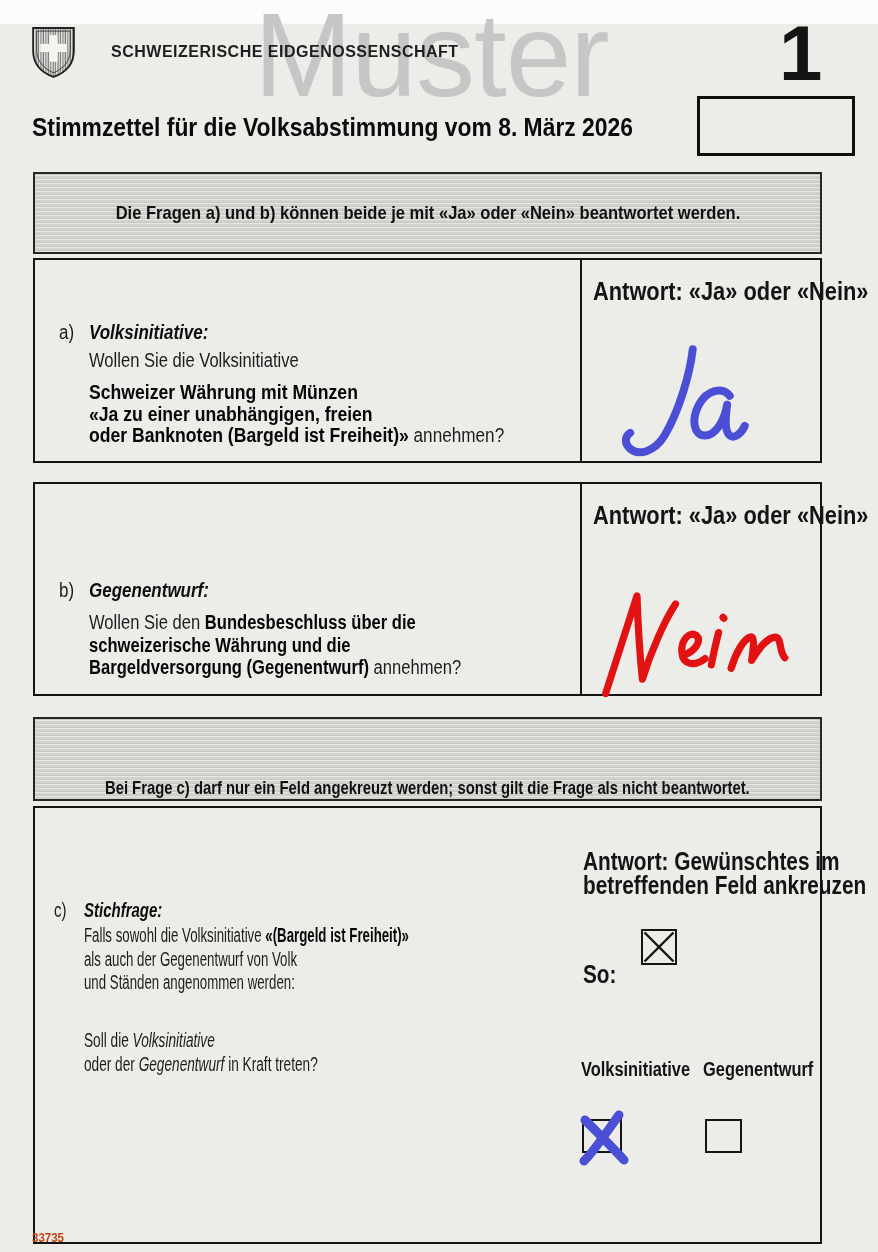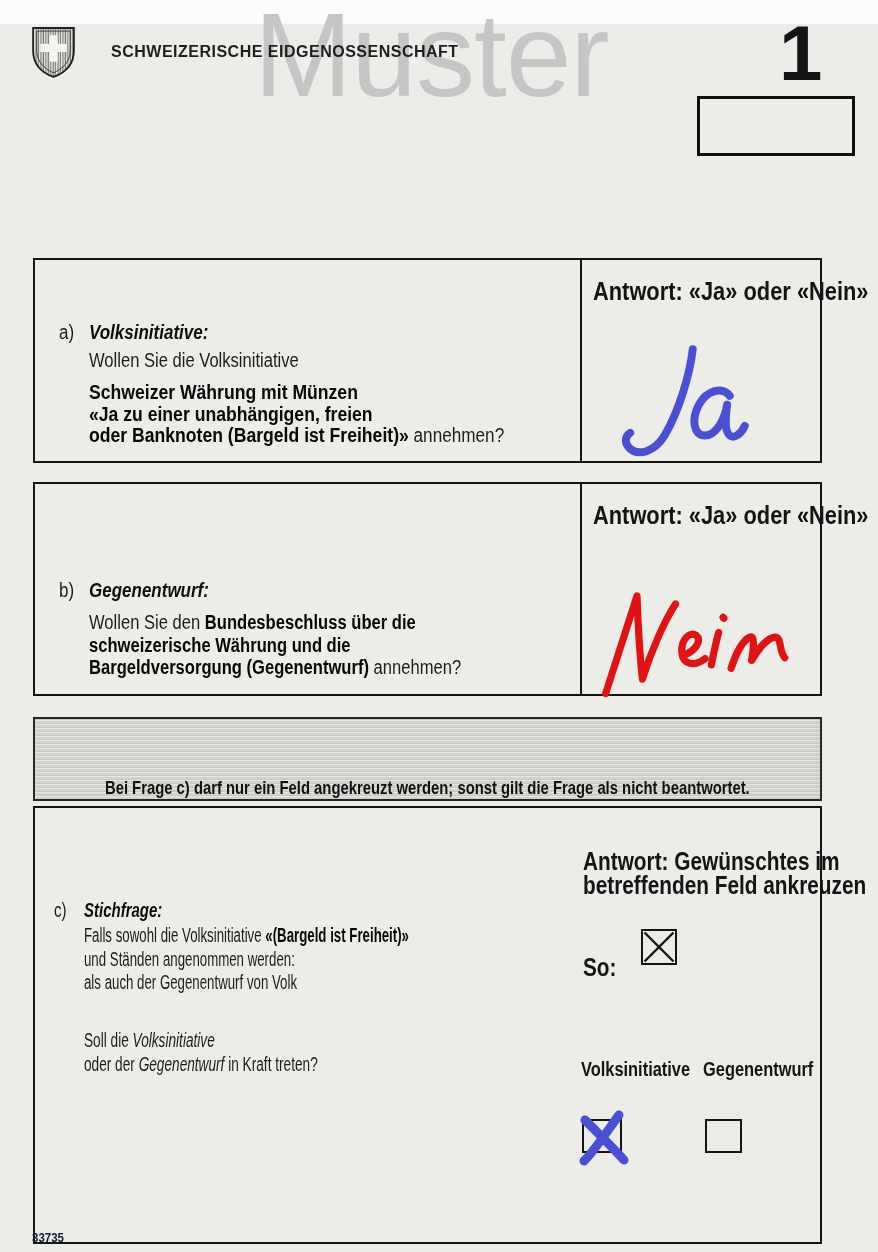--- a/index.html
+++ b/index.html
@@ -61,21 +61,21 @@
   .it { font-style:italic; }
   .line { height:21.5px; }
   .lineB { height:22.5px; }
   .lineC { height:23.5px; }
 
   .ans-label { font-size:26px; font-weight:bold; color:#141414; }
   .answer-cell { position:absolute; left:547px; top:0; right:0; bottom:0; }
 
   .cb { position:absolute; border:2px solid #141414; box-sizing:border-box; background:transparent; }
 
-  .formnum { left:32px; top:1230px; font-size:13.5px; font-weight:bold; color:#0f172a; }
+  .formnum { left:32px; top:1230px; font-size:13.5px; font-weight:bold; color:#c2410c; }
 
   svg.hand { overflow:visible; }
   .ink-blue { stroke:var(--ink-blue,#4a4fd6); }
   .ink-red  { stroke:var(--ink-red,#e21212); }
 </style>
 </head>
 <body>
 
 <div class="page">
 
@@ -93,21 +93,25 @@
     <path d="M3,2 h40 v22 c0,14 -9,22 -20,26 C12,46 3,38 3,24 Z" fill="url(#hatch)" stroke="#222" stroke-width="1.8"></path>
     <path d="M6.5,5 h33 v18.5 c0,11.5 -7.5,18.5 -16.5,22.5 C14,42 6.5,35 6.5,23.5 Z" fill="none" stroke="#3a3a3a" stroke-width="0.9"></path>
     <rect x="19" y="9" width="8" height="26" fill="#f4f4f1"></rect>
     <rect x="10" y="17.5" width="26" height="8" fill="#f4f4f1"></rect>
   </svg>
 
   <div class="abs confed nowrap">SCHWEIZERISCHE EIDGENOSSENSCHAFT</div>
   <div class="abs num1">1</div>
   <div class="abs corner-box"></div>
 
-
+  <div class="abs title"><span class="sc sc88">Stimmzettel für die Volksabstimmung vom 8. März 2026</span></div>
+
+  <div class="abs bar bar1">
+    <span class="bar-text">Die Fragen a) und b) können beide je mit «Ja» oder «Nein» beantwortet werden.</span>
+  </div>
 
   <div class="abs qbox rowA">
     <div class="vdiv"></div>
 
     <div class="abs qtext qlabel" style="left:24px; top:61px;"><span class="sc sc85">a)</span></div>
     <div class="abs qheading" style="left:54px; top:61px;"><span class="sc sc85">Volksinitiative:</span></div>
     <div class="abs qtext" style="left:54px; top:89px;"><span class="sc sc85">Wollen Sie die Volksinitiative</span></div>
 
     <div class="abs" style="left:54px; top:121px; font-size:20px;">
       <div class="line"><span class="sc sc88 bold">Schweizer Währung mit Münzen</span></div>
@@ -161,30 +165,30 @@
     <div class="abs ans-label" style="left:548px; top:38px;">
       <div class="lineC"><span class="sc sc80">Antwort: Gewünschtes im</span></div>
       <div class="lineC"><span class="sc sc80">betreffenden Feld ankreuzen</span></div>
     </div>
 
     <div class="abs qtext qlabel" style="left:19px; top:91px;"><span class="sc sc75">c)</span></div>
     <div class="abs qheading" style="left:49px; top:91px;text-decoration:underline;"><span class="sc sc75">Stichfrage:</span></div>
 
     <div class="abs qtext" style="left:49px; top:116px;">
       <div class="lineC"><span class="sc sc68"><span>Falls sowohl die Volksinitiative </span><span class="bold">«(Bargeld ist Freiheit)»</span></span></div>
+      <div class="lineC"><span class="sc sc68">als auch der Gegenentwurf von Volk</span></div>
       <div class="lineC"><span class="sc sc68">und Ständen angenommen werden:</span></div>
-      <div class="lineC"><span class="sc sc68">als auch der Gegenentwurf von Volk</span></div>
     </div>
 
     <div class="abs qtext" style="left:49px; top:221px;">
       <div class="lineC"><span class="sc sc70"><span>Soll die </span><span class="it">Volksinitiative</span></span></div>
       <div class="lineC"><span class="sc sc70"><span>oder der </span><span class="it">Gegenentwurf</span><span> in Kraft treten?</span></span></div>
     </div>
 
-    <div class="abs ans-label" style="left:548px; top:144px;"><span class="sc sc80">So:</span></div>
+    <div class="abs ans-label" style="left:548px; top:151px;"><span class="sc sc80">So:</span></div>
 
     <div class="cb" style="left:606px; top:121px; width:36px; height:36px;">
       <svg width="32" height="32" viewBox="0 0 32 32">
         <line x1="1.5" y1="1.5" x2="30.5" y2="30.5" stroke="#141414" stroke-width="2.4"></line>
         <line x1="30.5" y1="1.5" x2="1.5" y2="30.5" stroke="#141414" stroke-width="2.4"></line>
       </svg>
     </div>
 
     <div class="abs ans-label" style="left:546px; top:250px; font-size:20px;"><span class="sc sc82">Volksinitiative</span></div>
     <div class="abs ans-label" style="left:668px; top:250px; font-size:20px;"><span class="sc sc82">Gegenentwurf</span></div>

